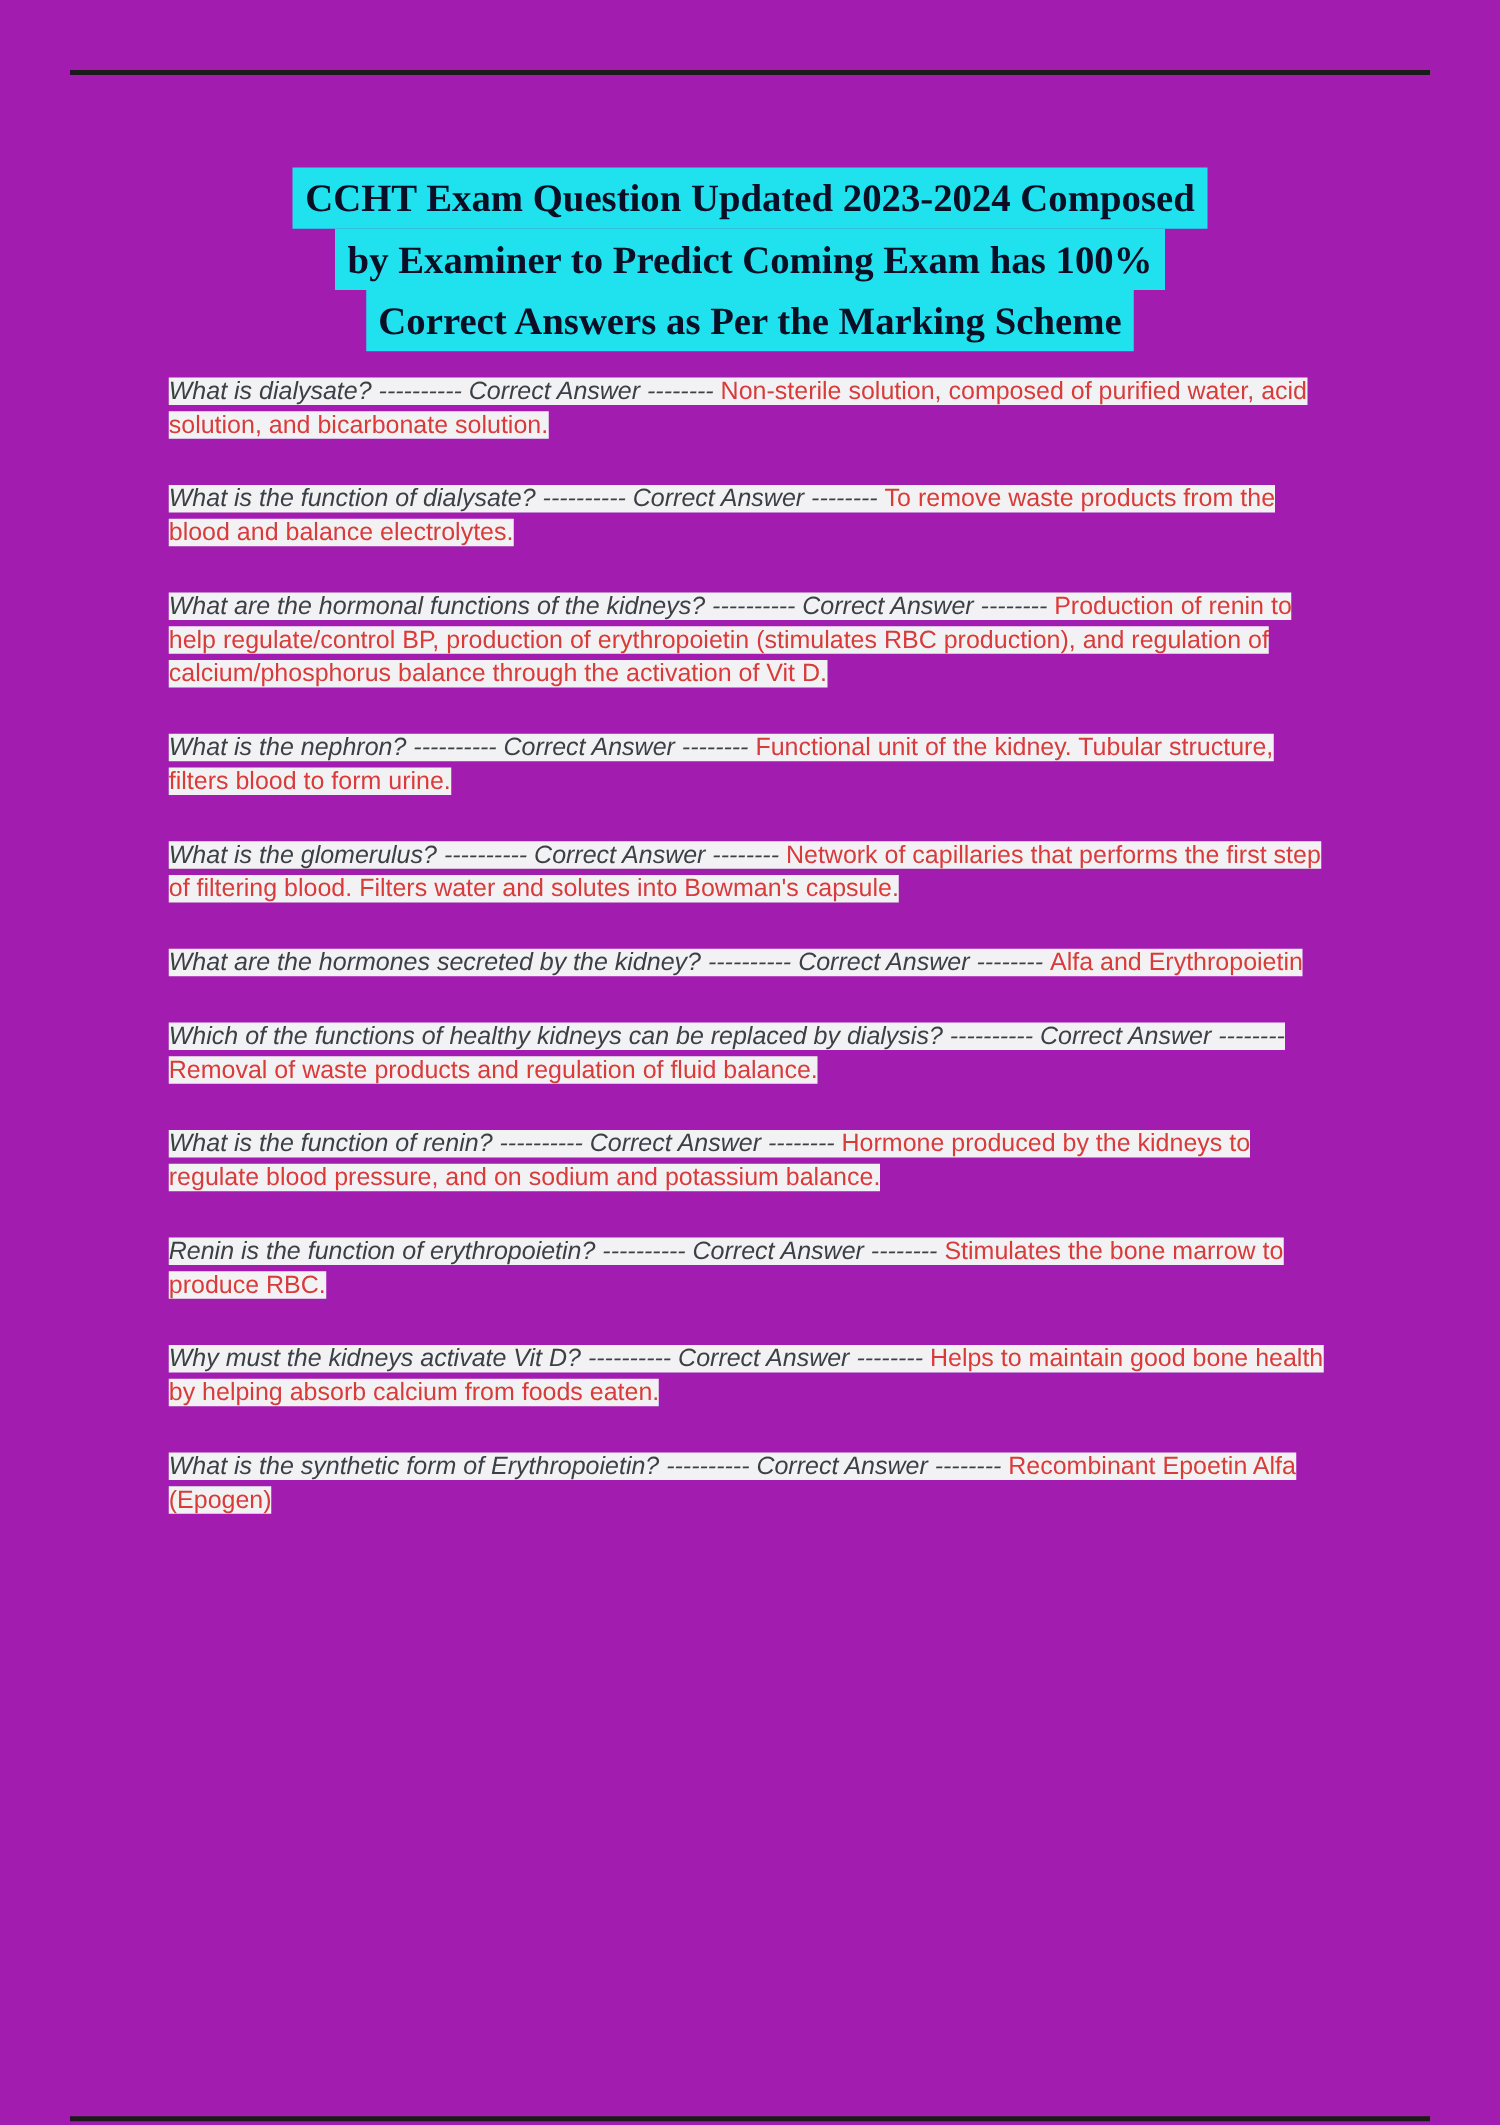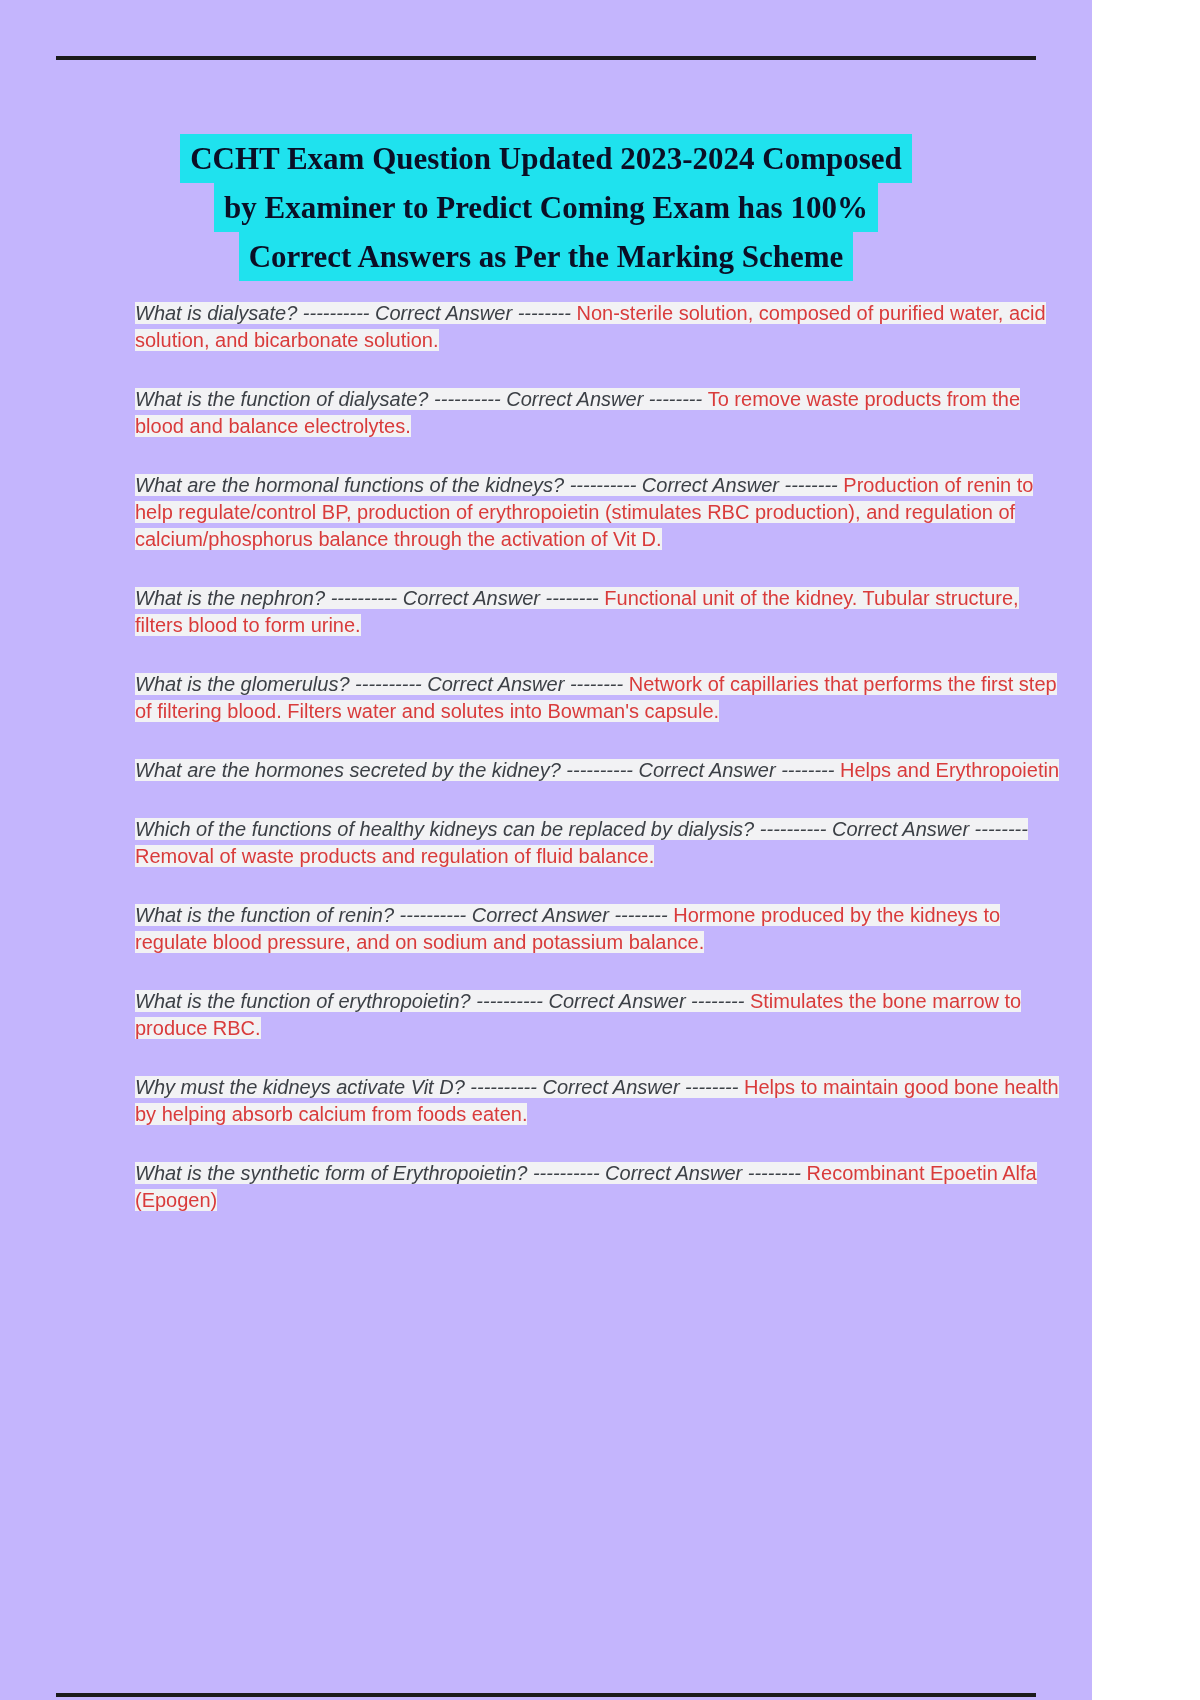--- a/index.html
+++ b/index.html
@@ -1,21 +1,21 @@
 <!DOCTYPE html>
 <html style="--title-highlight: #1fe2ee; --title-color: #0a0f26; --question-color: #3c4046; --answer-color: #d93b3b; --text-highlight: #f2f2f4; --rule-color: #1b1b1b;"><head>
 <meta charset="utf-8">
 <style>
   * { margin: 0; padding: 0; box-sizing: border-box; }
   html, body { background: #ffffff; }
   .page {
     position: relative;
-    width: 1092px;
+    width: 1200px;
     height: 1700px;
-    background: #c4b5fd;
+    background: #a21caf;
     font-family: "Liberation Sans", sans-serif;
     overflow: hidden;
   }
   .rule {
     position: absolute;
     left: 56px;
     right: 56px;
     height: 4px;
     background: var(--rule-color, #1b1b1b);
   }
@@ -68,22 +68,22 @@
       <span class="title-line"><span>by Examiner to Predict Coming Exam has 100%</span></span>
       <span class="title-line"><span>Correct Answers as Per the Marking Scheme</span></span>
     </div>
 
   <div class="content" id="qa-list">
       <p class="qa-item"><span class="hl"><span class="question-text">What is dialysate?</span><span class="separator-text"> ---------- Correct Answer -------- </span><span class="answer-text">Non-sterile solution, composed of purified water, acid solution, and bicarbonate solution.</span></span></p>
       <p class="qa-item"><span class="hl"><span class="question-text">What is the function of dialysate?</span><span class="separator-text"> ---------- Correct Answer -------- </span><span class="answer-text">To remove waste products from the blood and balance electrolytes.</span></span></p>
       <p class="qa-item"><span class="hl"><span class="question-text">What are the hormonal functions of the kidneys?</span><span class="separator-text"> ---------- Correct Answer -------- </span><span class="answer-text">Production of renin to help regulate/control BP, production of erythropoietin (stimulates RBC production), and regulation of calcium/phosphorus balance through the activation of Vit D.</span></span></p>
       <p class="qa-item"><span class="hl"><span class="question-text">What is the nephron?</span><span class="separator-text"> ---------- Correct Answer -------- </span><span class="answer-text">Functional unit of the kidney. Tubular structure, filters blood to form urine.</span></span></p>
       <p class="qa-item"><span class="hl"><span class="question-text">What is the glomerulus?</span><span class="separator-text"> ---------- Correct Answer -------- </span><span class="answer-text">Network of capillaries that performs the first step of filtering blood. Filters water and solutes into Bowman's capsule.</span></span></p>
-      <p class="qa-item"><span class="hl"><span class="question-text">What are the hormones secreted by the kidney?</span><span class="separator-text"> ---------- Correct Answer -------- </span><span class="answer-text">Helps and Erythropoietin</span></span></p>
+      <p class="qa-item"><span class="hl"><span class="question-text">What are the hormones secreted by the kidney?</span><span class="separator-text"> ---------- Correct Answer -------- </span><span class="answer-text">Alfa and Erythropoietin</span></span></p>
       <p class="qa-item"><span class="hl"><span class="question-text">Which of the functions of healthy kidneys can be replaced by dialysis?</span><span class="separator-text"> ---------- Correct Answer -------- </span><span class="answer-text">Removal of waste products and regulation of fluid balance.</span></span></p>
       <p class="qa-item"><span class="hl"><span class="question-text">What is the function of renin?</span><span class="separator-text"> ---------- Correct Answer -------- </span><span class="answer-text">Hormone produced by the kidneys to regulate blood pressure, and on sodium and potassium balance.</span></span></p>
-      <p class="qa-item"><span class="hl"><span class="question-text">What is the function of erythropoietin?</span><span class="separator-text"> ---------- Correct Answer -------- </span><span class="answer-text">Stimulates the bone marrow to produce RBC.</span></span></p>
+      <p class="qa-item"><span class="hl"><span class="question-text">Renin is the function of erythropoietin?</span><span class="separator-text"> ---------- Correct Answer -------- </span><span class="answer-text">Stimulates the bone marrow to produce RBC.</span></span></p>
       <p class="qa-item"><span class="hl"><span class="question-text">Why must the kidneys activate Vit D?</span><span class="separator-text"> ---------- Correct Answer -------- </span><span class="answer-text">Helps to maintain good bone health by helping absorb calcium from foods eaten.</span></span></p>
       <p class="qa-item"><span class="hl"><span class="question-text">What is the synthetic form of Erythropoietin?</span><span class="separator-text"> ---------- Correct Answer -------- </span><span class="answer-text">Recombinant Epoetin Alfa (Epogen)</span></span></p>
     </div>
 
   <div class="rule rule-bottom"></div>
 </div>
 
 </body></html>

